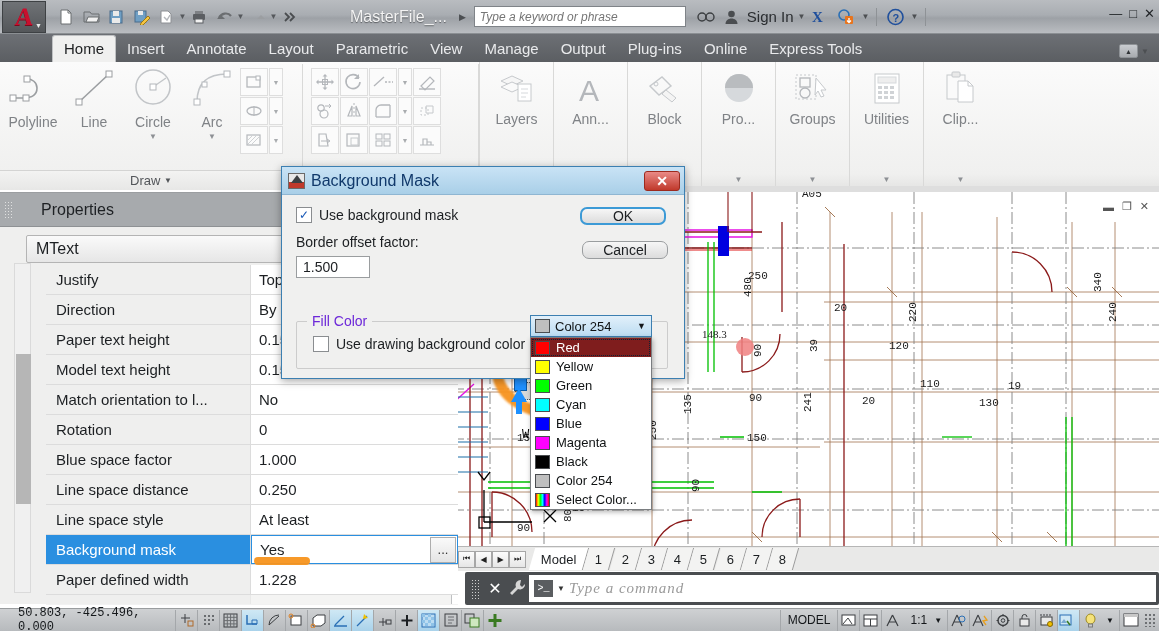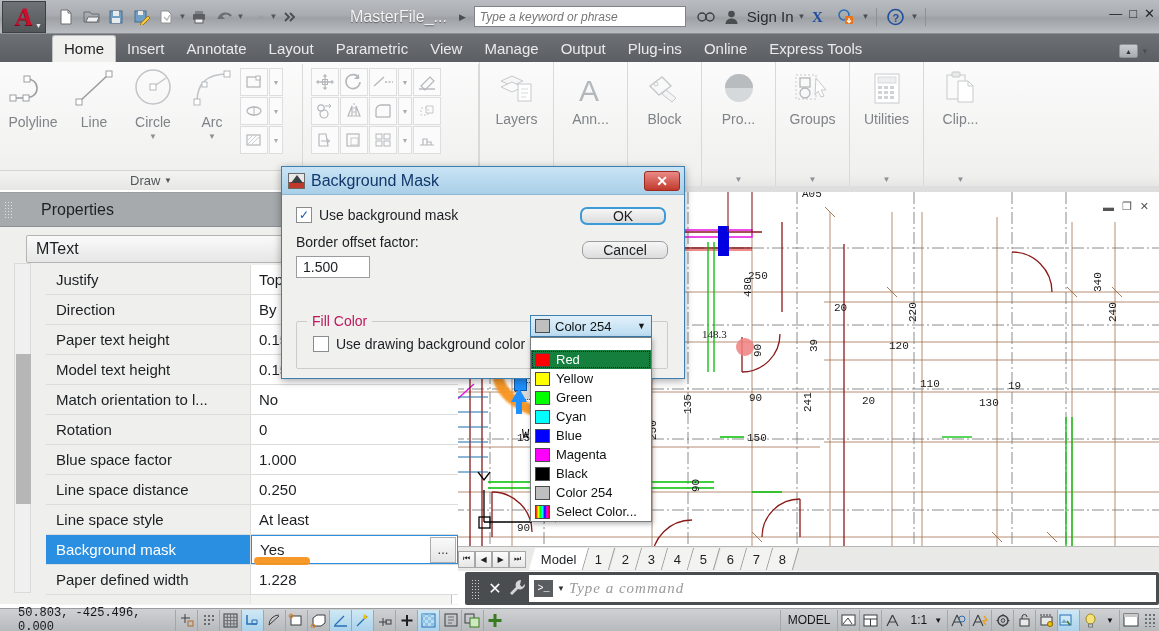--- a/index.html
+++ b/index.html
@@ -321,21 +321,21 @@
   .dlg-field{
     width:74px;height:22px;background:#fff;border:1px solid #9a9d9f;
     display:flex;align-items:center;padding-left:6px;font-size:14px;color:#1c1f22;
   }
   .group{
     position:absolute; left:14px; top:126px; width:372px; height:48px;
     border:1px solid #cccccc; border-radius:2px;
   }
   .group-legend{
     position:absolute; left:10px; top:-9px; background:#f0f0ef; padding:0 5px;
-    font-size:14px; color:#be185d;
+    font-size:14px; color:#6d28d9;
   }
   .dlgbtn{
     position:absolute; width:86px; height:18px;
     background:linear-gradient(180deg,#f6f6f6,#dcdcdc);
     border:1px solid #9a9d9f; border-radius:7px;
     display:flex;align-items:center;justify-content:center;
     font-size:14px; color:#1c1f22;
   }
   .dlgbtn.primary{ border:2px solid #3c9ad6; }
 
@@ -351,21 +351,21 @@
   .combo .arw{ font-size:9px; color:#14171a; margin-right:5px;}
   .ddlist{
     position:absolute; left:530px; top:337px; width:122px;
     background:#fff; border:1px solid #7a7d80; z-index:60;
     box-shadow:1px 2px 5px rgba(0,0,0,.3);
   }
   .dditem{
     height:19px; display:flex; align-items:center; gap:6px; padding-left:4px;
     font-size:13px; color:#101314;
   }
-  .dditem.sel{ background:#15803d; color:#fff; outline:1px dotted #123; outline-offset:-2px;margin-top:12px;}
+  .dditem.sel{ background:#7f1d1d; color:#fff; outline:1px dotted #123; outline-offset:-2px;}
   .rainbow{
     width:15px;height:14px;border:1px solid #4a4d50;
     background:linear-gradient(90deg,#f00,#ff0,#0f0,#0ff,#00f,#f0f,#f00);
   }
 </style>
 </head>
 <body>
 
 <div class="app">
 

